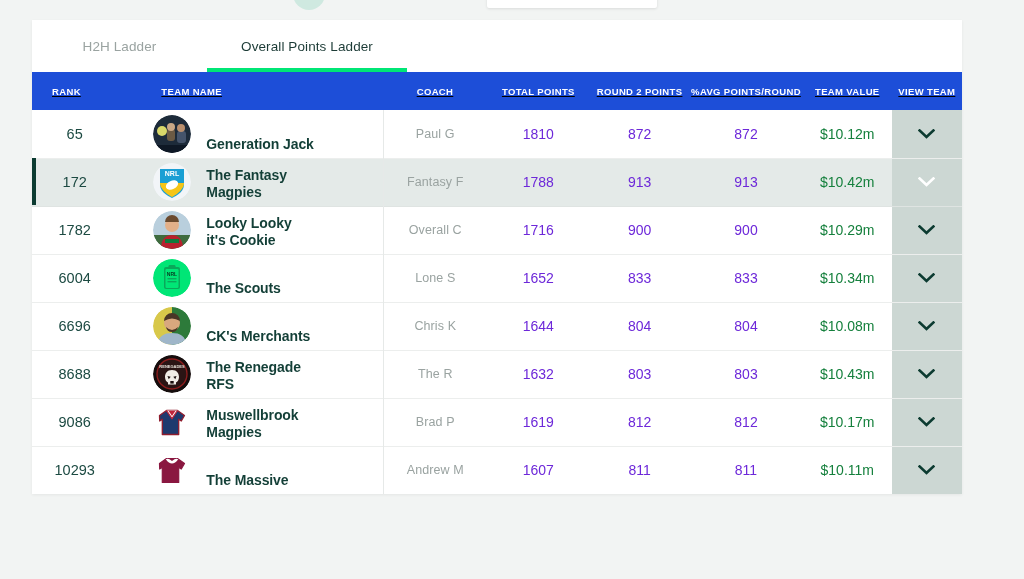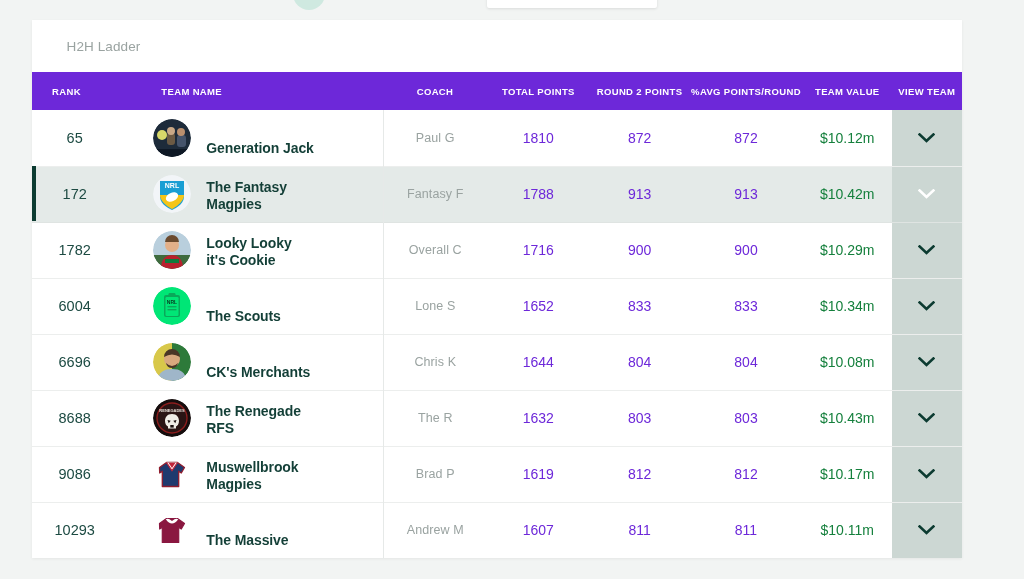--- a/index.html
+++ b/index.html
@@ -61,20 +61,21 @@
   .tab {
     display: flex;
     align-items: center;
     justify-content: center;
     height: 52px;
     font-size: 13.5px;
     letter-spacing: .1px;
     color: #9aa3a1;
     cursor: pointer;
     position: relative;
+    margin-left: 16px;
   }
   .tab.tab-h2h { width: 143px; }
   .tab.tab-overall {
     width: 200px;
     color: #1c3b36;
   }
   .tab.active::after {
     content: "";
     position: absolute;
     left: 0; right: 0; bottom: 0;
@@ -82,43 +83,44 @@
     background: #00e676;
   }
 
   
   table#ladder-table {
     width: 100%;
     border-collapse: collapse;
     table-layout: fixed;
   }
   thead tr {
-    background: #6d28d9;
+    background: #1d4ed8;
     height: 38px;
+    text-decoration: underline;
   }
   thead th {
     color: #ffffff;
     font-size: 9.5px;
     font-weight: bold;
     letter-spacing: .35px;
     text-align: center;
     vertical-align: middle;
     white-space: nowrap;
   }
   th.col-rank      { width: 100px; text-align: left;  padding-left: 20px; }
   th.col-team      { width: 240px; text-align: left;  padding-left: 26px; }
   th.col-coach     { width: 100px; }
   th.col-total     { width: 100px; }
   th.col-round     { width: 96px;  }
   th.col-avg       { width: 110px; margin-top: 20px; }
   th.col-value     { width: 86px;  }
   th.col-view      { width: 68px;  }
 
   tbody tr {
-    height: 56px;
+    height: 48px;
     background: #ffffff;
     border-bottom: 1px solid #eceeed;
     position: relative;
     padding-left: 24px;
   }
   tbody tr:last-child { border-bottom: none; }
   tbody tr.highlight {
     background: #e4eae8;
     border-bottom: 1px solid #dfe4e2;
   }
@@ -213,20 +215,23 @@
 <div id="top-chrome">
   <div class="green-blob"></div>
   <div class="white-field"></div>
 </div>
 
 <div id="ladder-card">
 
   <div id="tabs">
     <div class="tab tab-h2h">
       <span>H2H Ladder</span>
+    </div>
+    <div class="tab tab-overall active">
+      <span>Overall Points Ladder</span>
     </div>
   </div>
 
   <table id="ladder-table">
     <thead>
       <tr>
         <th class="col-rank">RANK</th>
         <th class="col-team">TEAM NAME</th>
         <th class="col-coach">COACH</th>
         <th class="col-total">TOTAL POINTS</th>

